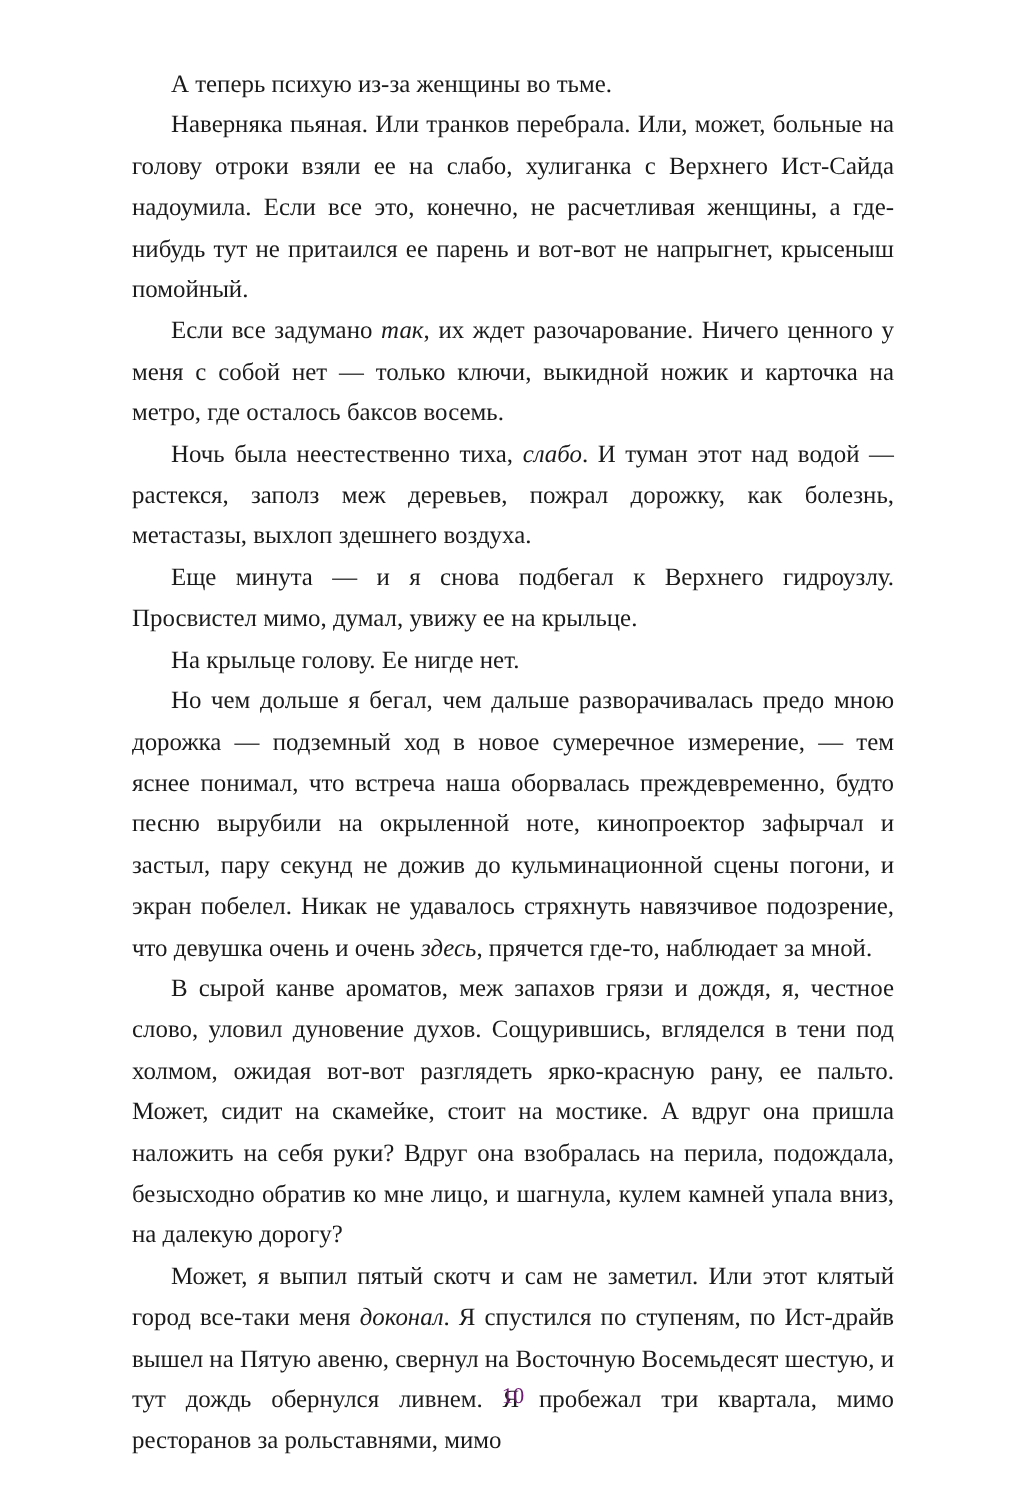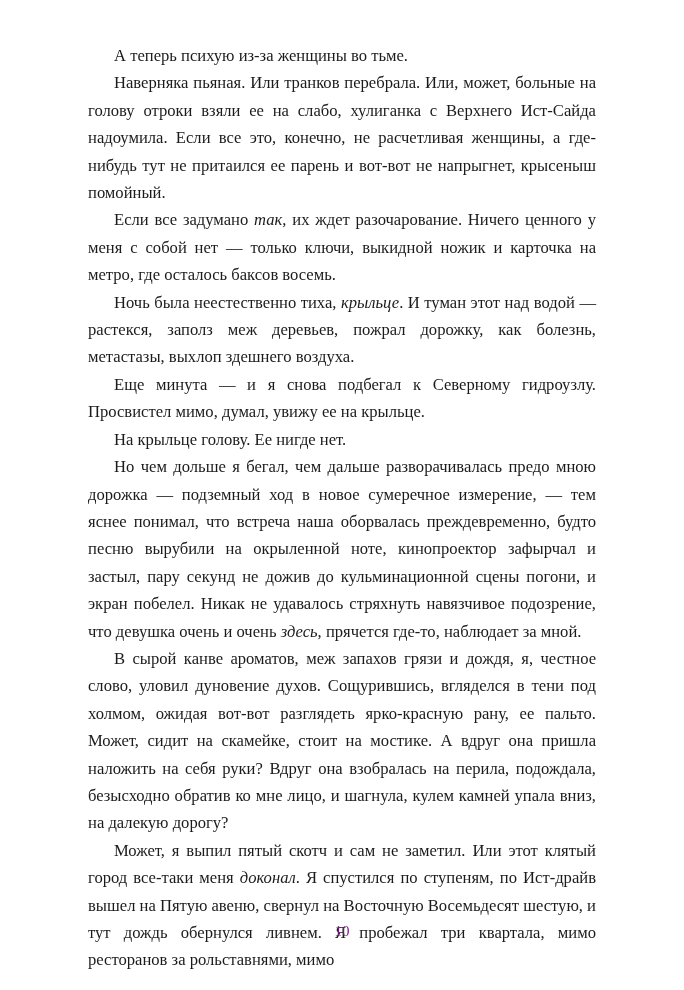--- a/index.html
+++ b/index.html
@@ -47,21 +47,21 @@
   }
 </style>
 </head>
 <body>
 
 <div class="page">
   <div class="textblock">
     <p>А теперь психую из-за женщины во тьме.</p>
     <p>Наверняка пьяная. Или транков перебрала. Или, может, больные на голову отроки взяли ее на слабо, хулиганка с Верхнего Ист-Сайда надоумила. Если все это, конечно, не расчетливая женщины, а где-нибудь тут не притаился ее парень и вот-вот не напрыгнет, крысеныш помойный.</p>
     <p>Если все задумано <em>так</em>, их ждет разочарование. Ничего ценного у меня с собой нет — только ключи, выкидной ножик и карточка на метро, где осталось баксов восемь.</p>
-    <p>Ночь была неестественно тиха, <em>крыльце</em>. И туман этот над водой — растекся, заполз меж деревьев, пожрал дорожку, как болезнь, метастазы, выхлоп здешнего воздуха.</p>
-    <p>Еще минута — и я снова подбегал к Северному гидроузлу. Просвистел мимо, думал, увижу ее на крыльце.</p>
+    <p>Ночь была неестественно тиха, <em>слабо</em>. И туман этот над водой — растекся, заполз меж деревьев, пожрал дорожку, как болезнь, метастазы, выхлоп здешнего воздуха.</p>
+    <p>Еще минута — и я снова подбегал к Верхнего гидроузлу. Просвистел мимо, думал, увижу ее на крыльце.</p>
     <p>На крыльце голову. Ее нигде нет.</p>
     <p>Но чем дольше я бегал, чем дальше разворачивалась предо мною дорожка — подземный ход в новое сумеречное измерение, — тем яснее понимал, что встреча наша оборвалась преждевременно, будто песню вырубили на окрыленной ноте, кинопроектор зафырчал и застыл, пару секунд не дожив до кульминационной сцены погони, и экран побелел. Никак не удавалось стряхнуть навязчивое подозрение, что девушка очень и очень <em>здесь</em>, прячется где-то, наблюдает за мной.</p>
     <p>В сырой канве ароматов, меж запахов грязи и дождя, я, честное слово, уловил дуновение духов. Сощурившись, вгляделся в тени под холмом, ожидая вот-вот разглядеть ярко-красную рану, ее пальто. Может, сидит на скамейке, стоит на мостике. А вдруг она пришла наложить на себя руки? Вдруг она взобралась на перила, подождала, безысходно обратив ко мне лицо, и шагнула, кулем камней упала вниз, на далекую дорогу?</p>
     <p>Может, я выпил пятый скотч и сам не заметил. Или этот клятый город все-таки меня <em>доконал</em>. Я спустился по ступеням, по Ист-драйв вышел на Пятую авеню, свернул на Восточную Восемьдесят шестую, и тут дождь обернулся ливнем. Я пробежал три квартала, мимо ресторанов за рольставнями, мимо</p>
   </div>
   <div class="folio">10</div>
 </div>
 
 </body></html>

